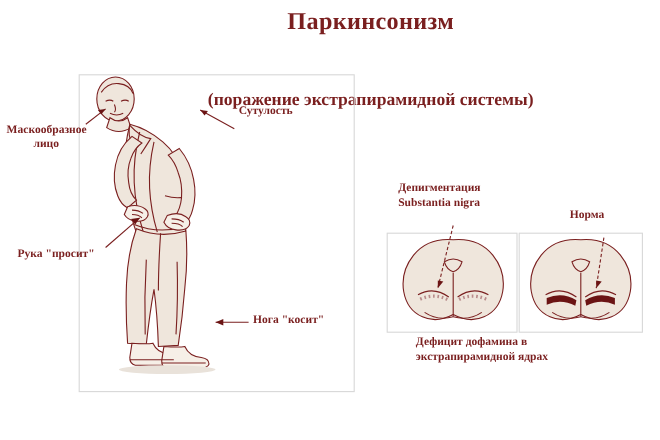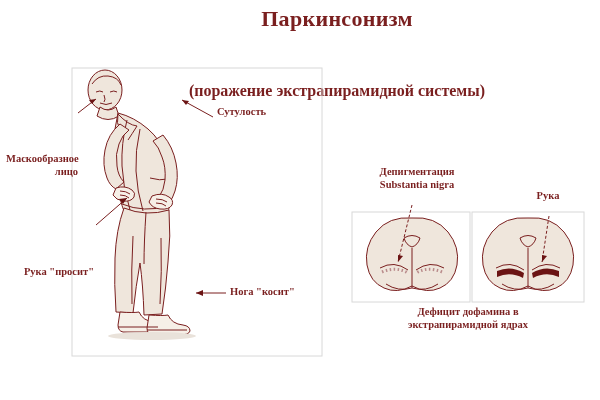--- a/index.html
+++ b/index.html
@@ -40,25 +40,24 @@
   }
   .label {
     position: absolute;
     font-size: 10.5px;
     font-weight: bold;
     color: #7a1f1f;
     line-height: 1.22;
     white-space: pre-line;
   }
   .label.right {
-    text-align: right;
-    margin-top: 40px;
+    text-align: center;
   }
   .label.center {
-    text-align: center;
+    text-align: left;
   }
   svg.overlay {
     position: absolute;
     left: 0;
     top: 0;
     width: 600px;
     height: 400px;
     pointer-events: none;
   }
   .fig-line {
@@ -256,27 +255,27 @@
       <polygon class="dark" points="398,262 403,256 398,255"></polygon>
 
       <line class="arrow-dash" x1="549" y1="216" x2="542" y2="262"></line>
       <polygon class="dark" points="542,262 547,256 542,255"></polygon>
     </g>
   </svg>
 
   <div class="label right" style="left:6px; top:113px; width:72px;">Маскообразное
 лицо</div>
 
-  <div class="label" style="left:217px; top:106px; width:90px;font-family:Liberation Serif, serif;">Сутулость</div>
+  <div class="label" style="left:217px; top:96px; width:90px;font-family:Liberation Serif, serif;">Сутулость</div>
 
   <div class="label right" style="left:8px; top:226px; width:86px;">Рука "просит"</div>
 
   <div class="label" style="left:230px; top:286px; width:90px;">Нога "косит"</div>
 
   <div class="label center" style="left:362px; top:166px; width:110px;">Депигментация
 Substantia nigra</div>
 
-  <div class="label center" style="left:518px; top:190px; width:60px;">Рука</div>
+  <div class="label center" style="left:518px; top:190px; width:60px;">Норма</div>
 
   <div class="label center" style="left:378px; top:306px; width:180px;">Дефицит дофамина в
 экстрапирамидной ядрах</div>
 
 </div>
 
 </body></html>

